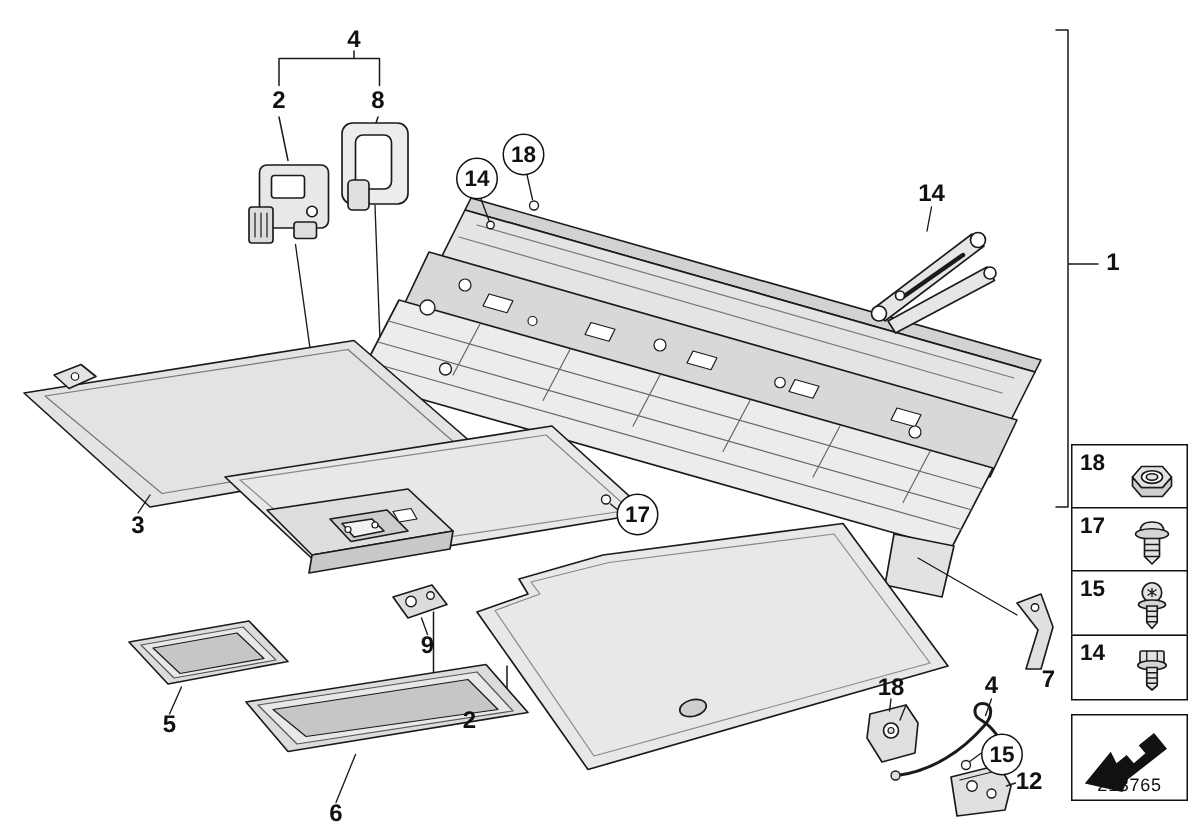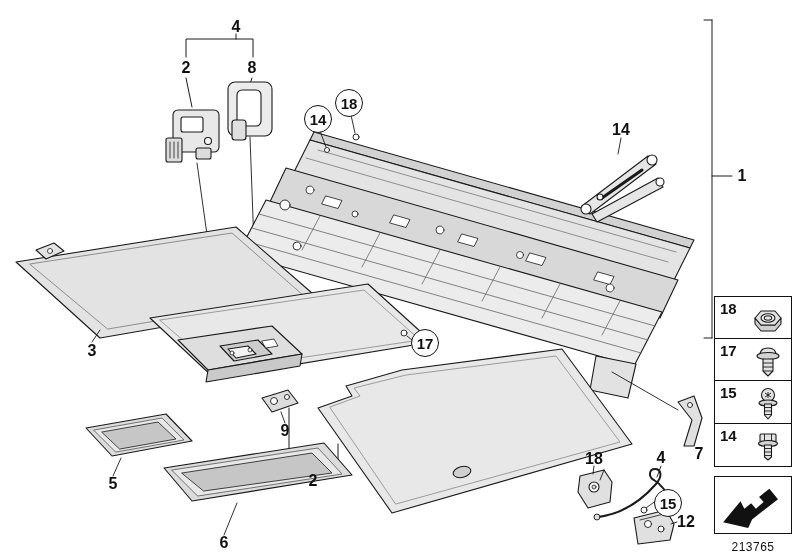--- a/index.html
+++ b/index.html
@@ -14,21 +14,21 @@
            font-size:15px;}
   .legend{position:absolute;top:296px;left:714px;width:78px;}
   .legend-box{position:relative;width:78px;height:44px;border:1.8px solid #111;
            background:#fff;box-sizing:border-box;margin-top:-1.8px;cursor:pointer;}
   .legend-box:first-child{margin-top:0;}
   .legend-num{position:absolute;top:3px;left:5px;font:bold 15px "Liberation Sans", sans-serif;color:#111;}
   .legend-icon{position:absolute;right:3px;bottom:2px;}
   .arrow-box{position:absolute;top:476px;left:714px;width:78px;height:58px;
            border:1.8px solid #111;box-sizing:border-box;background:#fff;
            display:flex;align-items:center;justify-content:center;}
-  .part-number{position:absolute;top:540px;left:714px;width:78px;text-align:center;
+  .part-number{position:absolute;top:516px;left:714px;width:78px;text-align:center;
            font:12px "Liberation Sans", sans-serif;color:#111;letter-spacing:.5px;}
 </style>
 </head>
 <body>
 
 <div class="stage">
 
   <svg class="drawing" viewBox="0 0 800 560" xmlns="http://www.w3.org/2000/svg">
     <g stroke="#1a1a1a" stroke-width="1.1" fill="none" stroke-linejoin="round" stroke-linecap="round">
 

